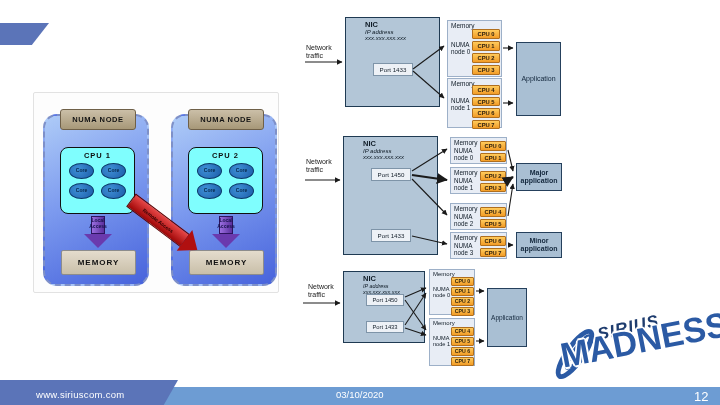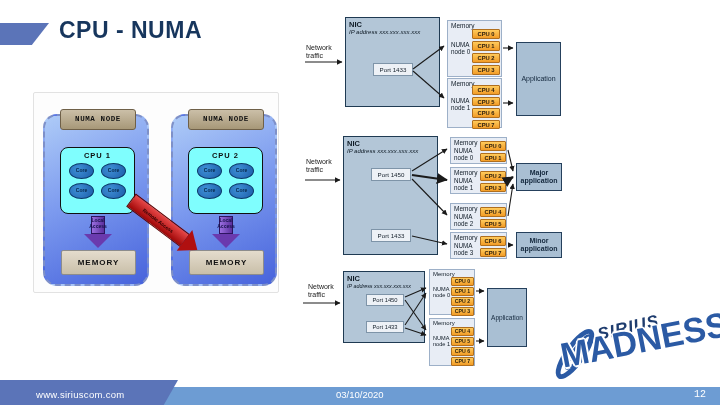--- a/index.html
+++ b/index.html
@@ -14,21 +14,21 @@
 
   
   .numa-card{position:absolute;left:33px;top:92px;width:244px;height:199px;background:#FDFDFD;
              border:1px solid #E2E2E2;border-radius:2px;}
   .numa-panel{position:absolute;top:21px;width:106px;height:172px;border-radius:14px;
               border:2px dashed #7E90C8;box-sizing:border-box;
               background:linear-gradient(155deg,#AECBF7 0%,#7D9BEF 45%,#4763DC 100%);}
   .p1{left:9px}.p2{left:137px}
   .node-header{position:absolute;left:15px;top:-7px;width:74px;height:19px;
                background:linear-gradient(#CBBFA8,#A79878);border:1px solid #6F6048;border-radius:3px;
-               color:#141414;font-size:7.5px;font-weight:bold;text-align:center;line-height:19px;letter-spacing:.6px;font-family:Liberation Mono, monospace;}
+               color:#141414;font-size:7.5px;font-weight:bold;text-align:center;line-height:19px;letter-spacing:.6px;}
   .cpu-box{position:absolute;left:15px;top:31px;width:75px;height:67px;background:#7FFEFE;
            border:1.5px solid #111;border-radius:8px;box-sizing:border-box;}
   .cpu-title{font-size:7.5px;font-weight:bold;color:#0D0D0D;text-align:center;margin-top:3px;letter-spacing:1px;}
   .cores{display:grid;grid-template-columns:1fr 1fr;gap:4px 7px;padding:3px 8px 0;}
   .core{height:14px;background:radial-gradient(circle at 35% 35%,#3E8FD6,#1C5CA8);
         border:1px solid #0A3668;border-radius:50%;color:#062648;font-size:5px;font-weight:bold;
         text-align:center;line-height:13px;}
   .la-shaft{position:absolute;left:46px;top:100px;width:14px;height:18px;
             background:linear-gradient(90deg,#9B6FE0,#5B2F9E);border:1px solid #2E1460;box-sizing:border-box;}
   .la-head{position:absolute;left:39px;top:118px;width:0;height:0;
@@ -41,21 +41,21 @@
   .remote-arrow{position:absolute;left:97px;top:98px;width:84px;height:18px;transform:rotate(37deg);
                 transform-origin:0 50%;z-index:4;}
   .ra-shaft{position:absolute;left:0;top:1px;width:68px;height:16px;
             background:linear-gradient(#E84848,#9E0606);border:1px solid #5E0000;box-sizing:border-box;}
   .ra-head{position:absolute;left:67px;top:-4px;width:0;height:0;
            border-top:13px solid transparent;border-bottom:13px solid transparent;border-left:16px solid #B01010;}
   .ra-label{position:absolute;left:2px;top:6px;width:64px;text-align:center;font-size:5px;font-weight:bold;color:#2E0000;}
 
   
   .netlabel{position:absolute;width:34px;font-size:7px;color:#1A1A1A;line-height:1.15;}
-  .nic{position:absolute;background:#B3C6D7;border:1.5px solid #1F3A52;box-sizing:border-box;padding:2px 3px;z-index:1;}
+  .nic{position:absolute;background:#B3C6D7;border:1.5px solid #1F3A52;box-sizing:border-box;padding:2px 19px;z-index:1;}
   .nic-title{font-size:7.5px;font-weight:bold;color:#0F1B26;}
   .nic-ip{font-size:6px;font-style:italic;color:#0F1B26;}
   .nic-ip.small{font-size:5.4px;}
   .port{position:absolute;background:#EDF1F6;border:1px solid #7E94A8;font-size:6.2px;color:#15202B;
         text-align:center;z-index:2;box-sizing:border-box;}
   .mem{position:absolute;background:#E8EDF5;border:1px solid #9DB0C8;box-sizing:border-box;z-index:2;}
   .mem-title{position:absolute;left:3px;top:1px;font-size:6.5px;color:#0F1B26;}
   .mem-node{position:absolute;left:3px;font-size:6.3px;color:#0F1B26;line-height:1.15;}
   .chips{position:absolute;display:flex;flex-direction:column;}
   .chip{background:linear-gradient(#FFCB5C,#F29C27);border:1px solid #B06F1E;border-radius:1px;
@@ -75,29 +75,28 @@
   .logo-madness{position:absolute;left:16px;top:38px;transform:rotate(-11deg) scaleX(.97);
                 transform-origin:0 50%;font-size:35px;font-weight:900;color:#2B5AA4;letter-spacing:0;}
   .logo-swoosh{position:absolute;left:0;top:10px;}
 
   
   .footer-bar{position:absolute;left:0;top:387px;width:720px;height:18px;background:#6D9CD3;z-index:1;}
   .footer-slant{position:absolute;left:0;top:380px;width:178px;height:25px;background:#5B74B8;
                 clip-path:polygon(0 0,100% 0,92% 100%,0 100%);z-index:2;}
   .footer-site{position:absolute;left:36px;top:389px;font-size:9.5px;color:#fff;letter-spacing:.3px;z-index:3;}
   .footer-date{position:absolute;left:336px;top:389px;font-size:9.5px;color:#fff;z-index:3;}
-  .footer-page{position:absolute;left:694px;top:389px;font-size:10px;color:#fff;z-index:7;font-family:Liberation Mono, monospace;}
+  .footer-page{position:absolute;left:694px;top:389px;font-size:13px;color:#fff;z-index:7;}
 </style>
 </head>
 <body>
 
 <div class="slide">
 
   <div class="title-accent"></div>
-  <h1 class="page-title">CPU - NUMA</h1>
 
   <div class="numa-card">
     <div class="numa-panel p1">
       <div class="node-header">NUMA NODE</div>
       <div class="cpu-box">
         <div class="cpu-title">CPU 1</div>
         <div class="cores">
           <span class="core">Core</span>
           <span class="core">Core</span>
           <span class="core">Core</span>

